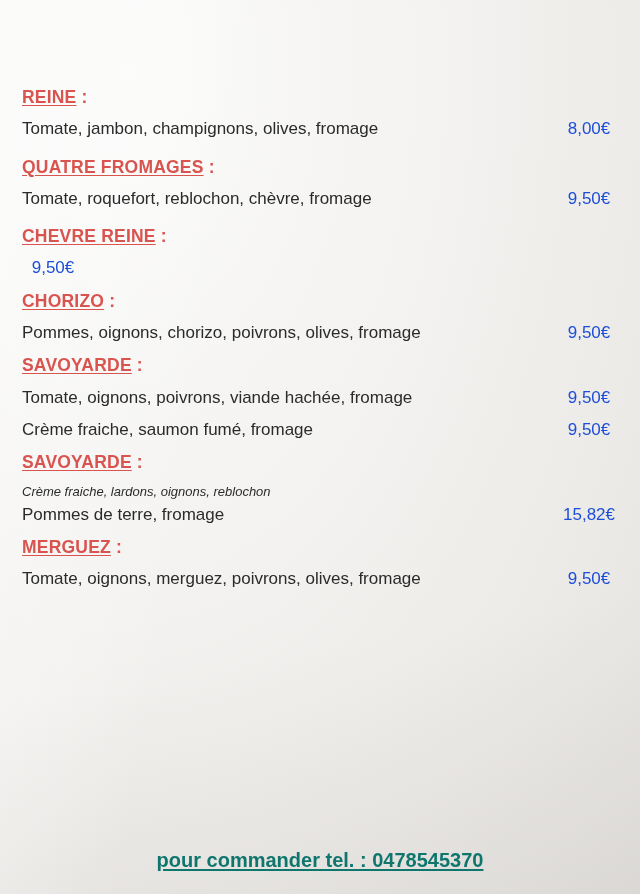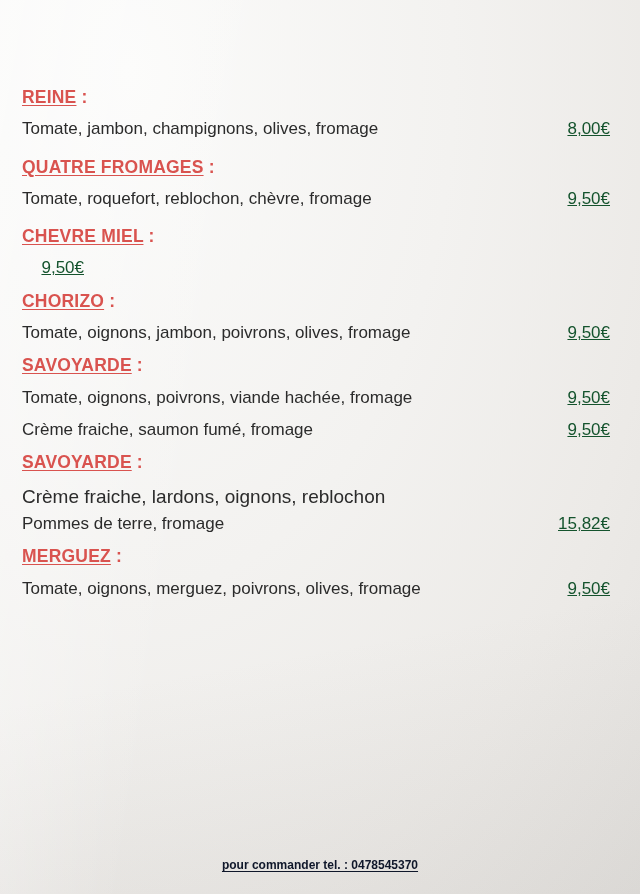--- a/index.html
+++ b/index.html
@@ -26,21 +26,21 @@
     position: absolute;
     inset: 0;
     background:
       linear-gradient(100deg, rgba(255,255,255,0.55) 0%, rgba(255,255,255,0.0) 35%),
       linear-gradient(350deg, rgba(150,145,140,0.12) 0%, rgba(255,255,255,0) 30%);
     pointer-events: none;
   }
   #menu {
     position: absolute;
     left: 0; top: 0; right: 0; bottom: 0;
-    padding: 84px 30px 0 22px;
+    padding: 84px 20px 0 22px;
     box-sizing: border-box;
   }
   .item {
     margin-bottom: 2px;
   }
   .heading {
     font-size: 17.5px;
     font-weight: bold;
     color: #d9534f;
     letter-spacing: 0.2px;
@@ -63,45 +63,45 @@
     gap: 12px;
   }
   .desc {
     font-size: 17px;
     color: #2b2b2b;
     line-height: 1.55;
     white-space: nowrap;
   }
   .price {
     font-size: 17px;
-    color: #14532d;
+    color: #1d4ed8;
     line-height: 1.55;
     white-space: nowrap;
     flex: 0 0 auto;
     min-width: 62px;
-    text-align: right;
-    text-decoration: underline;
+    text-align: center;
   }
   .desc-only {
-    font-size: 19px;
+    font-size: 13px;
     color: #2b2b2b;
     line-height: 1.55;
     white-space: nowrap;
+    font-style: italic;
   }
   .gap-sm { height: 4px; }
   .gap-md { height: 9px; }
   #footer {
     position: absolute;
     left: 0;
     right: 0;
     bottom: 22px;
     text-align: center;
-    font-size: 12px;
+    font-size: 20px;
     font-weight: bold;
-    color: #0f172a;
+    color: #0f766e;
     text-decoration: underline;
     text-underline-offset: 2px;
   }
 </style>
 </head>
 <body>
 
 <div id="paper"></div>
 
 <div id="menu">
@@ -118,31 +118,31 @@
   <div class="item">
     <div class="heading"><span class="name">QUATRE FROMAGES</span><span class="colon"> :</span></div>
     <div class="row">
       <span class="desc">Tomate, roquefort, reblochon, chèvre, fromage</span>
       <span class="price">9,50€</span>
     </div>
   </div>
   <div class="gap-md"></div>
 
   <div class="item">
-    <div class="heading"><span class="name">CHEVRE MIEL</span><span class="colon"> :</span></div>
+    <div class="heading"><span class="name">CHEVRE REINE</span><span class="colon"> :</span></div>
     <div class="row">
       <span class="price">9,50€</span>
     </div>
   </div>
   <div class="gap-sm"></div>
 
   <div class="item">
     <div class="heading"><span class="name">CHORIZO</span><span class="colon"> :</span></div>
     <div class="row">
-      <span class="desc">Tomate, oignons, jambon, poivrons, olives, fromage</span>
+      <span class="desc">Pommes, oignons, chorizo, poivrons, olives, fromage</span>
       <span class="price">9,50€</span>
     </div>
   </div>
   <div class="gap-sm"></div>
 
   <div class="item">
     <div class="heading"><span class="name">SAVOYARDE</span><span class="colon"> :</span></div>
     <div class="row">
       <span class="desc">Tomate, oignons, poivrons, viande hachée, fromage</span>
       <span class="price">9,50€</span>

